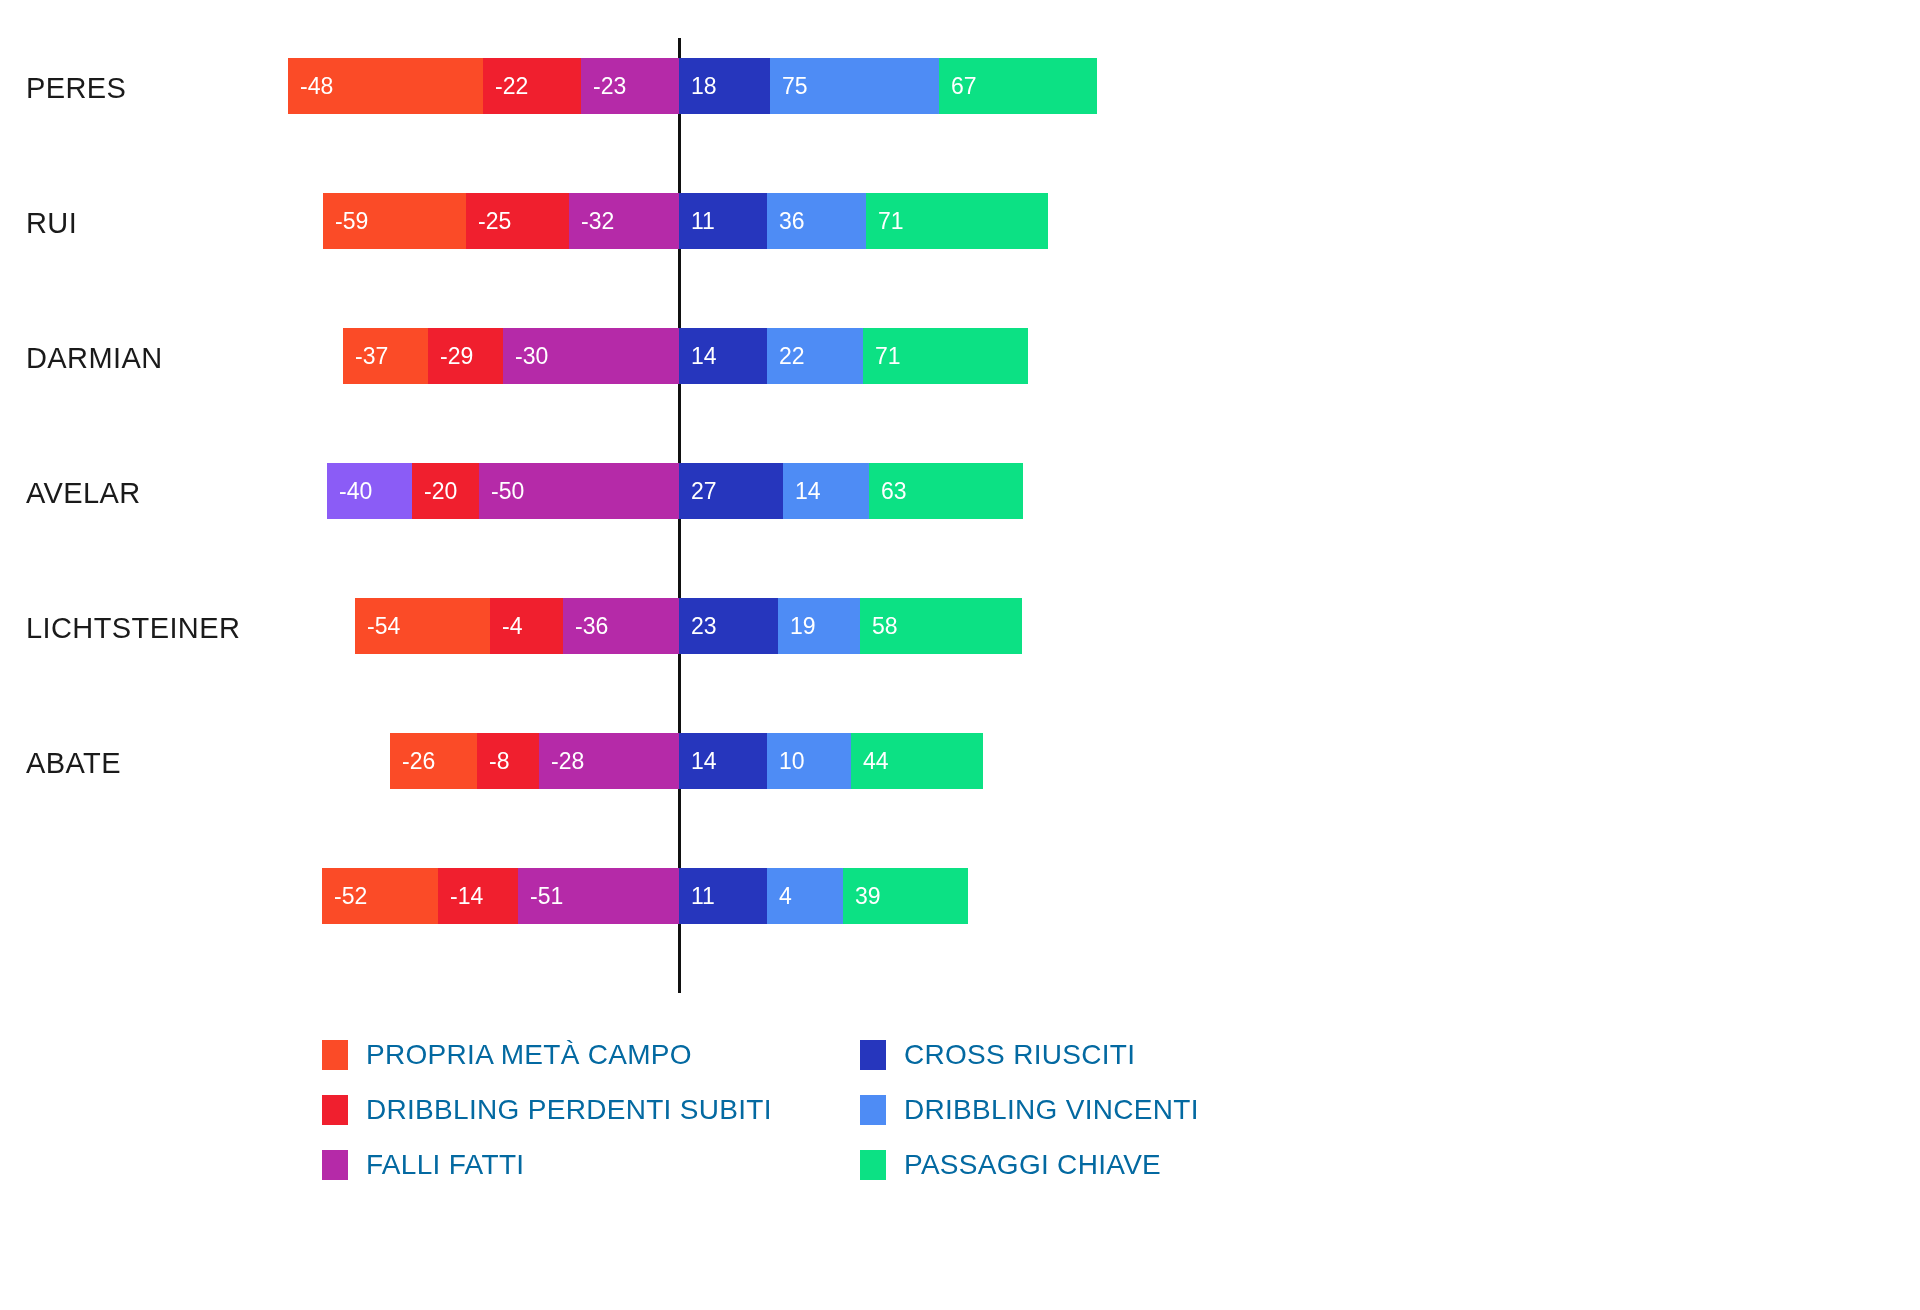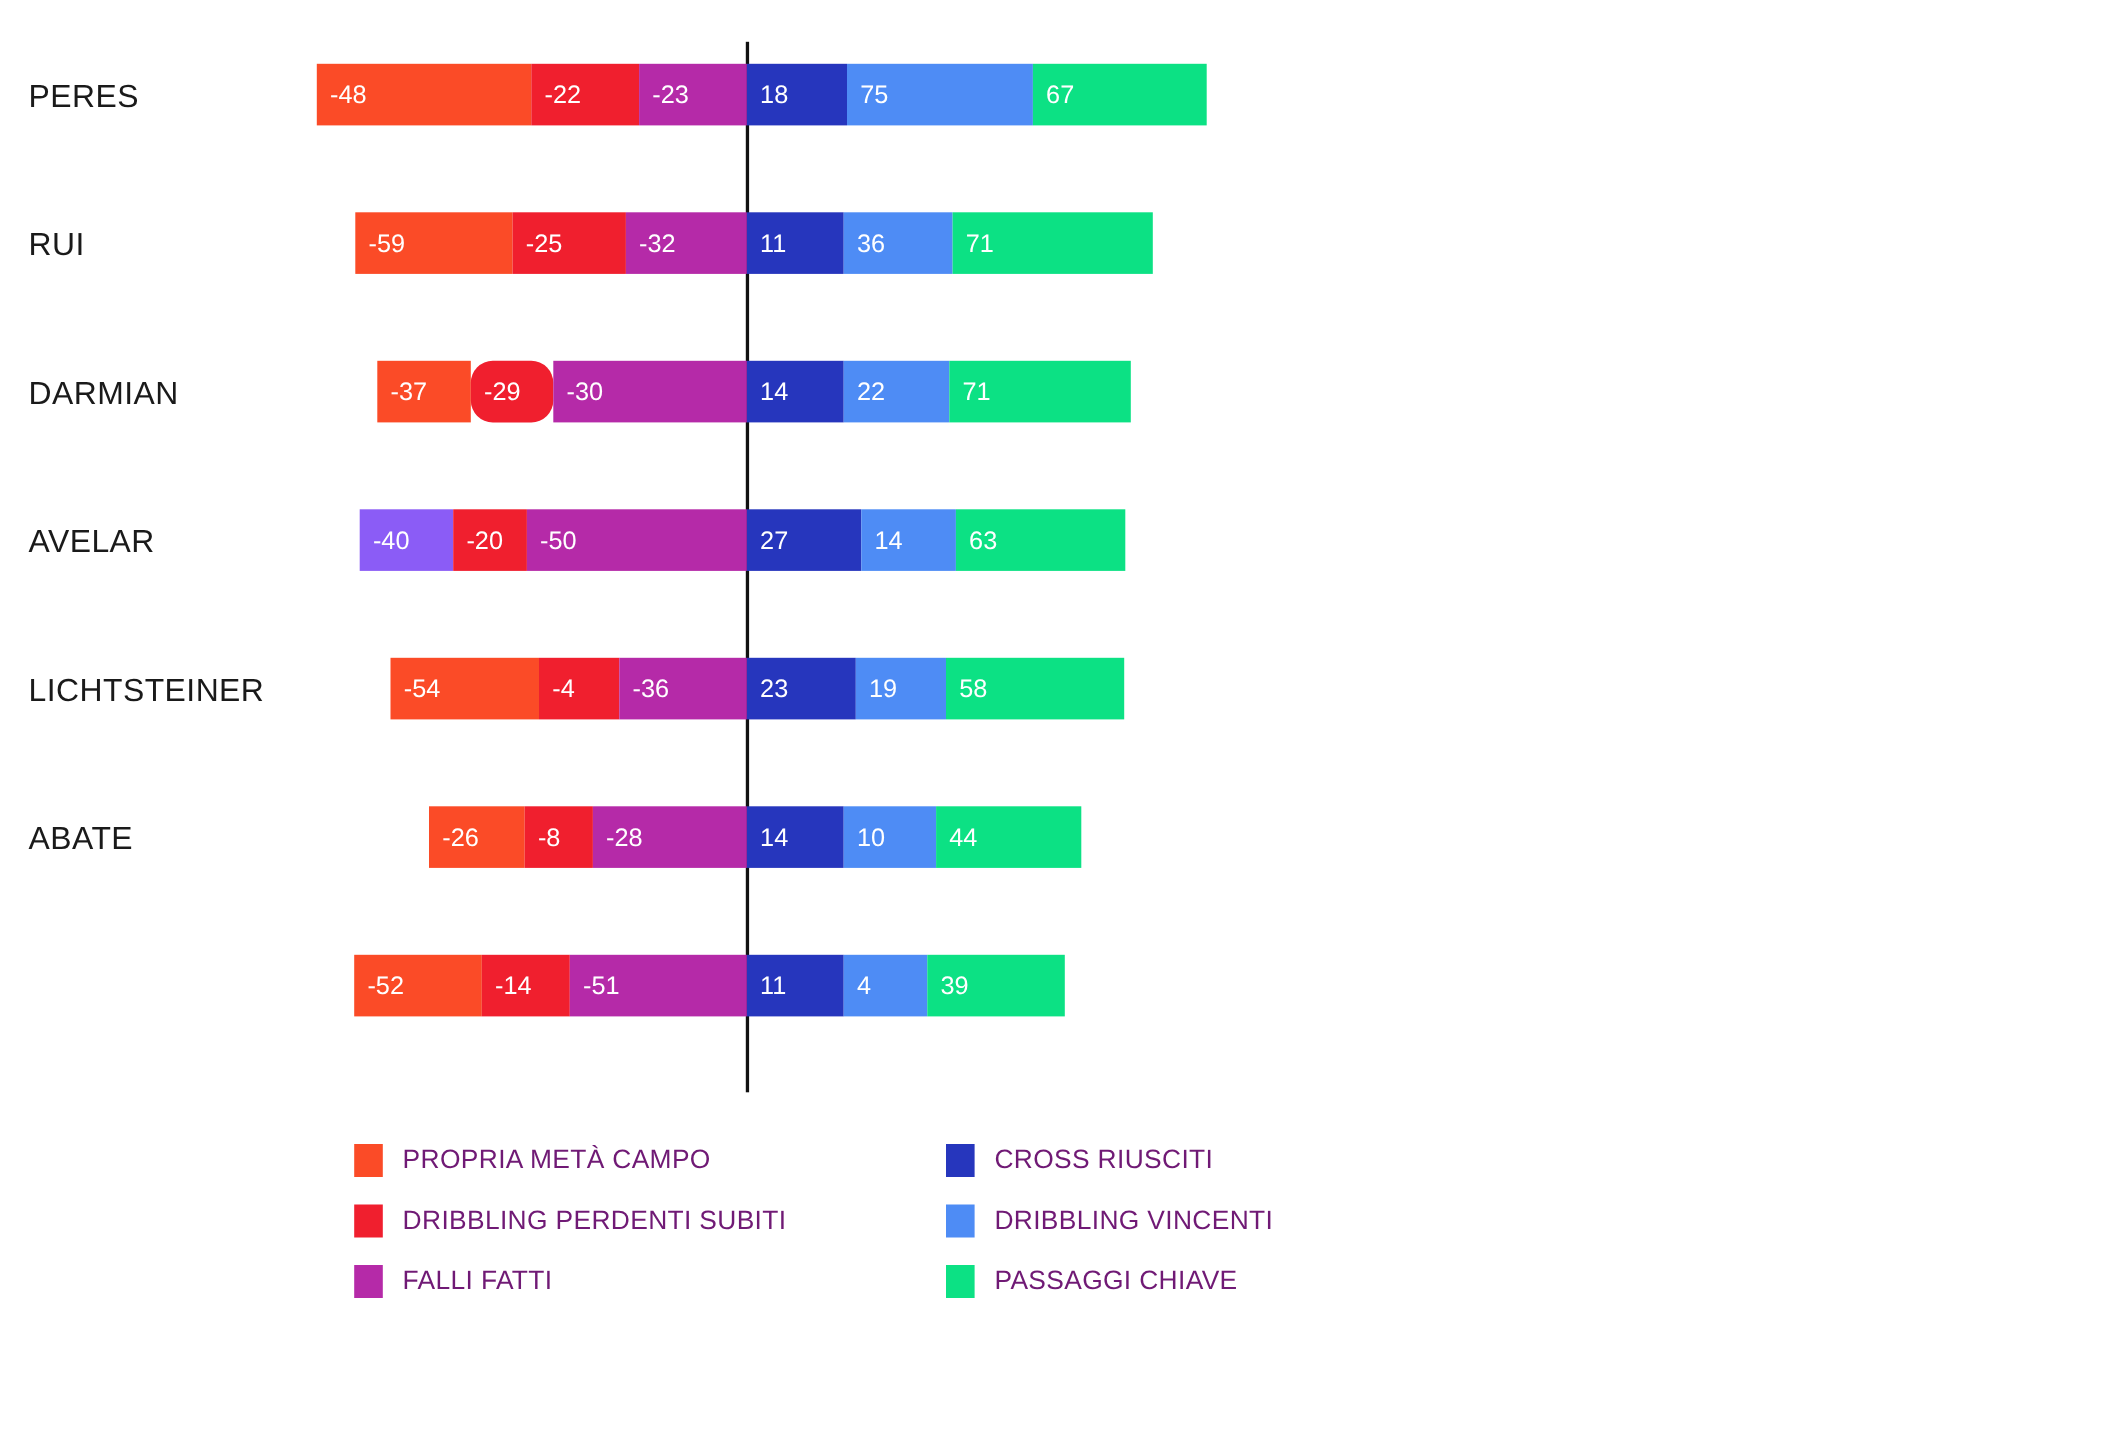--- a/index.html
+++ b/index.html
@@ -103,23 +103,23 @@
     top: 8px;
     width: 26px;
     height: 30px;
   }
   .legend-text {
     position: absolute;
     left: 44px;
     top: 0;
     height: 46px;
     line-height: 46px;
-    font-size: 24px;
+    font-size: 28px;
     letter-spacing: 0.3px;
-    color: #701a75;
+    color: #0369a1;
     font-family: "Liberation Sans", sans-serif;
   }
 </style>
 </head>
 <body>
 
 <div id="canvas">
 
   <div id="plot">
     <div class="zero-line"></div>
@@ -164,21 +164,21 @@
         </div>
         <div class="seg" title="PASSAGGI CHIAVE" style="left: 866px; width: 182px; background: rgb(12, 225, 132);">
           <span class="seg-val">71</span>
         </div>
       </div>
       <div class="row" style="top: 328px;">
         <div class="row-label">DARMIAN</div>
         <div class="seg" title="PROPRIA METÀ CAMPO" style="left: 343px; width: 85px; background: rgb(251, 75, 39);">
           <span class="seg-val">-37</span>
         </div>
-        <div class="seg" title="DRIBBLING PERDENTI SUBITI" style="left: 428px; width: 75px; background: rgb(240, 31, 46); border-radius: 20px;">
+        <div class="seg" title="DRIBBLING PERDENTI SUBITI" style="left: 428px; width: 75px; background: rgb(240, 31, 46);">
           <span class="seg-val">-29</span>
         </div>
         <div class="seg" title="FALLI FATTI" style="left: 503px; width: 176px; background: rgb(181, 42, 168);">
           <span class="seg-val">-30</span>
         </div>
         <div class="seg" title="CROSS RIUSCITI" style="left: 679px; width: 88px; background: rgb(38, 54, 189);">
           <span class="seg-val">14</span>
         </div>
         <div class="seg" title="DRIBBLING VINCENTI" style="left: 767px; width: 96px; background: rgb(78, 140, 245);">
           <span class="seg-val">22</span>

